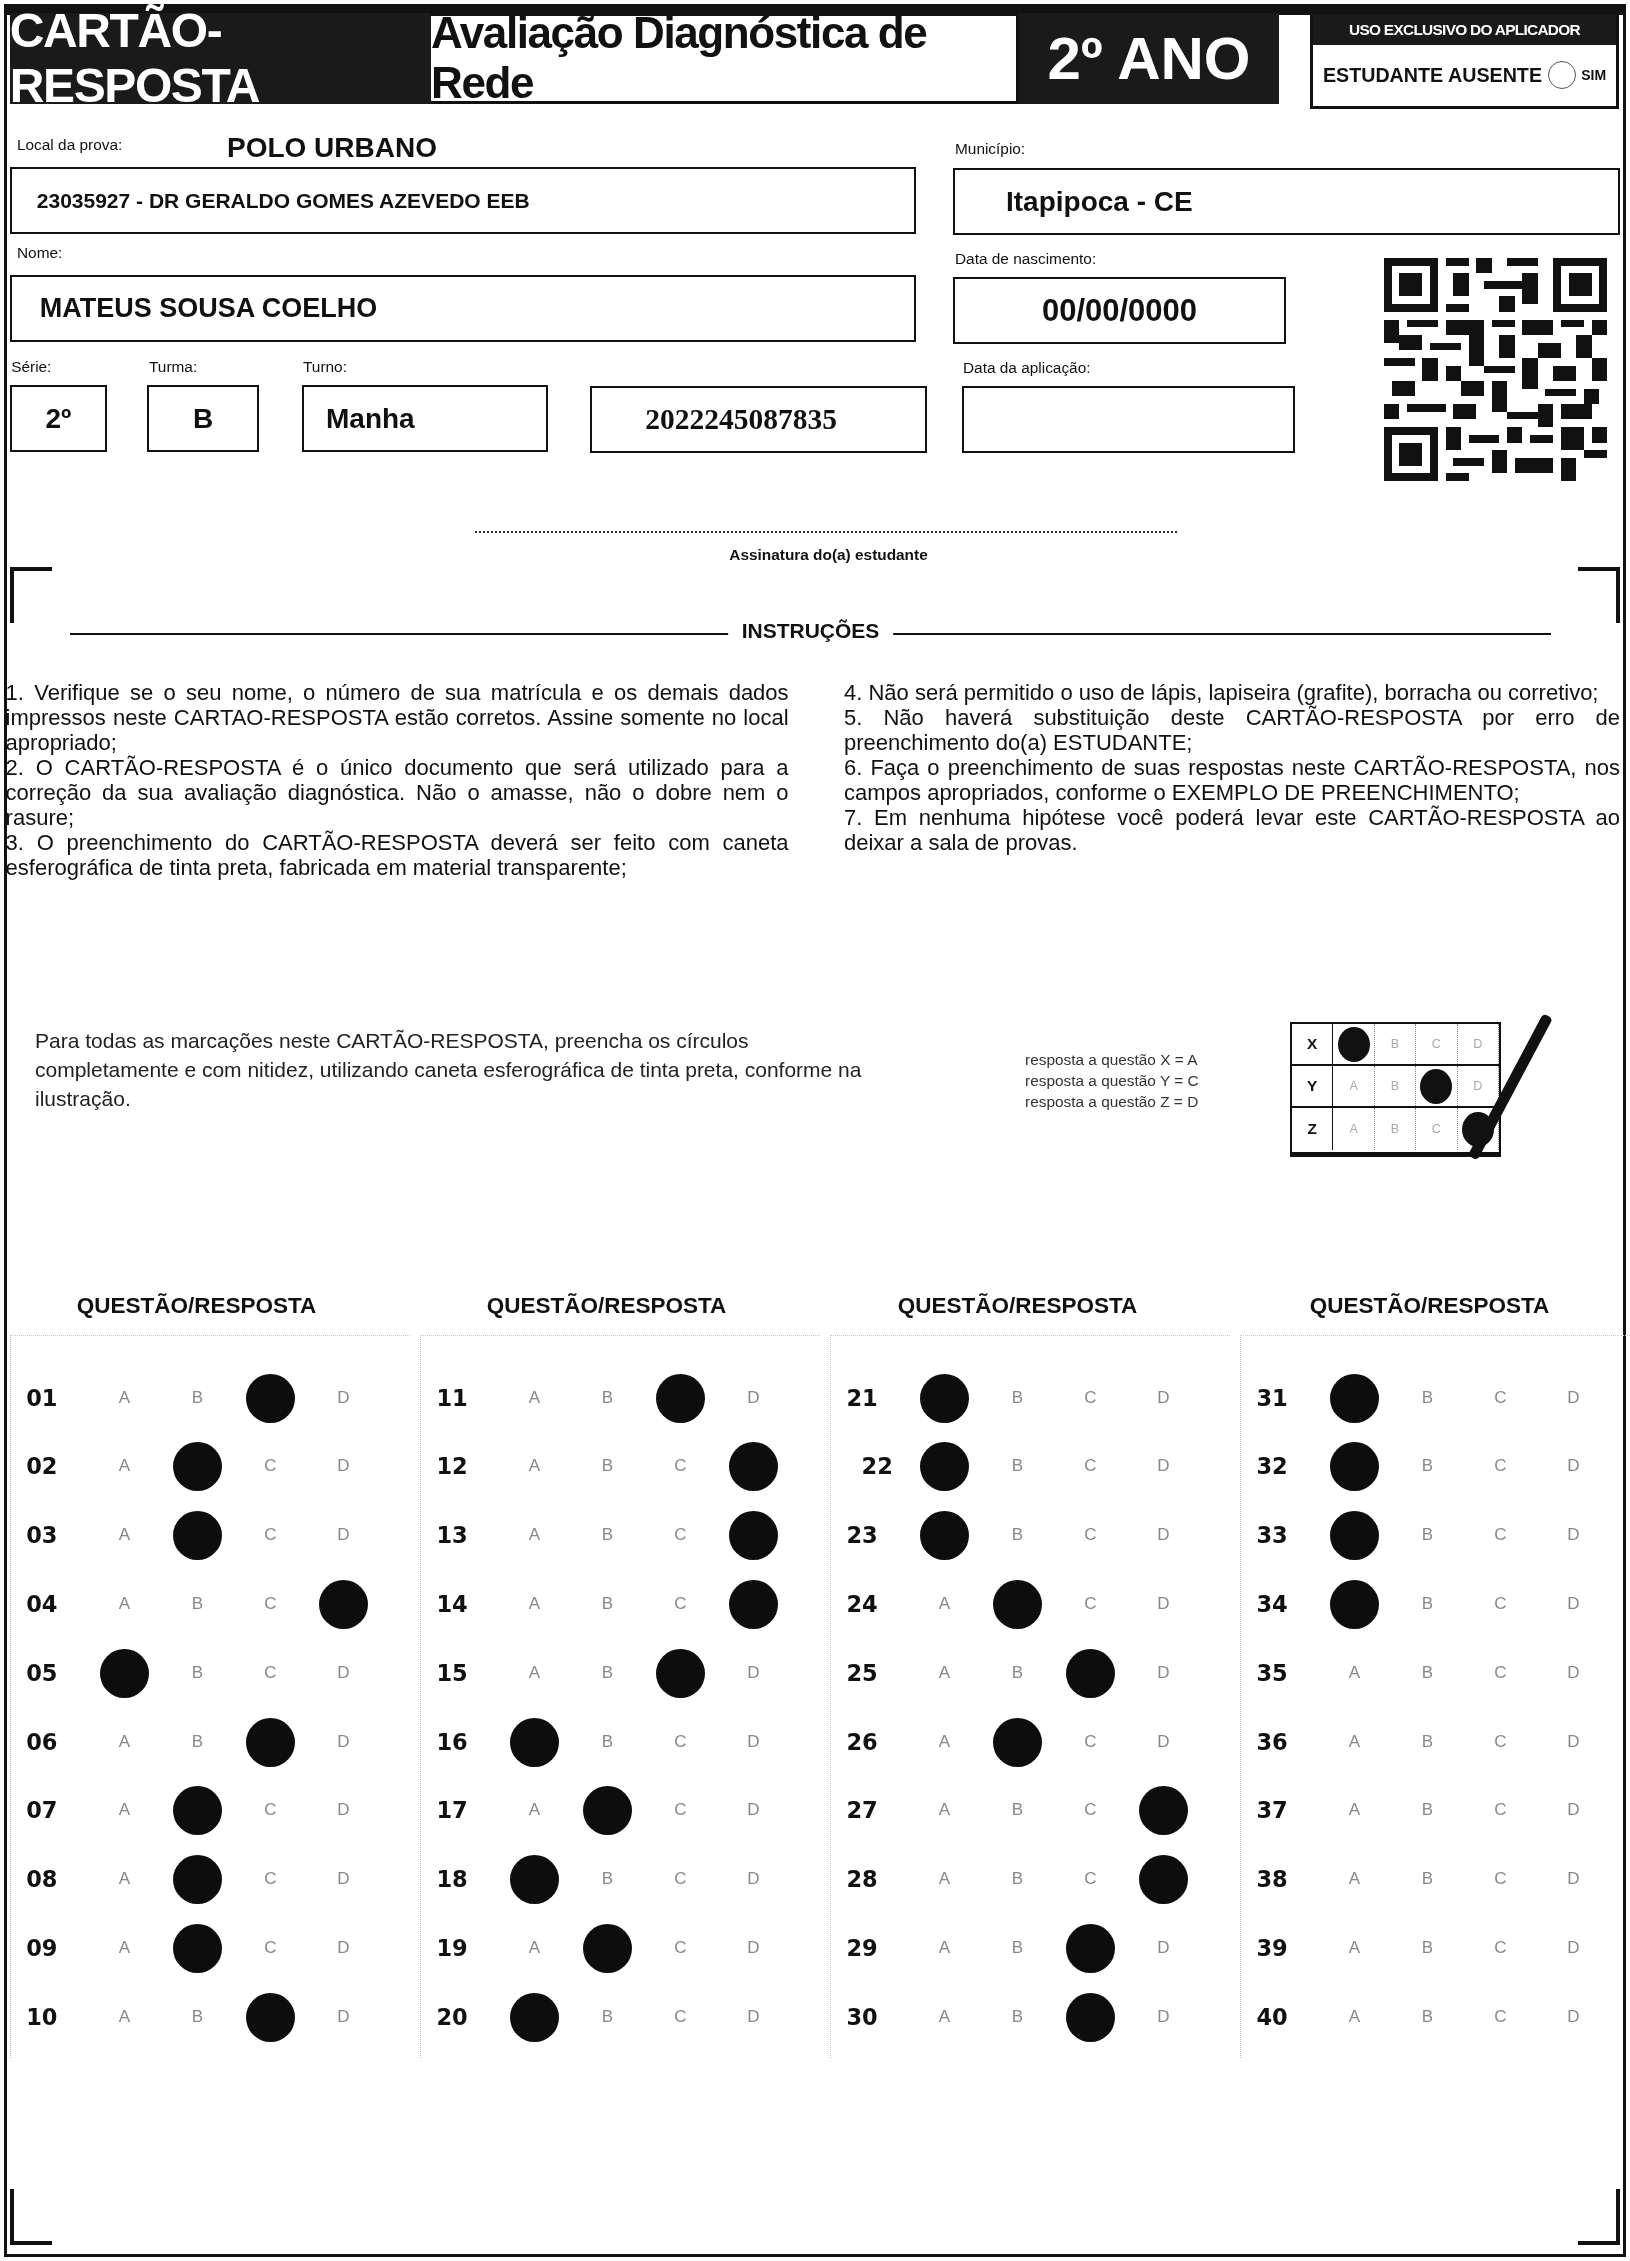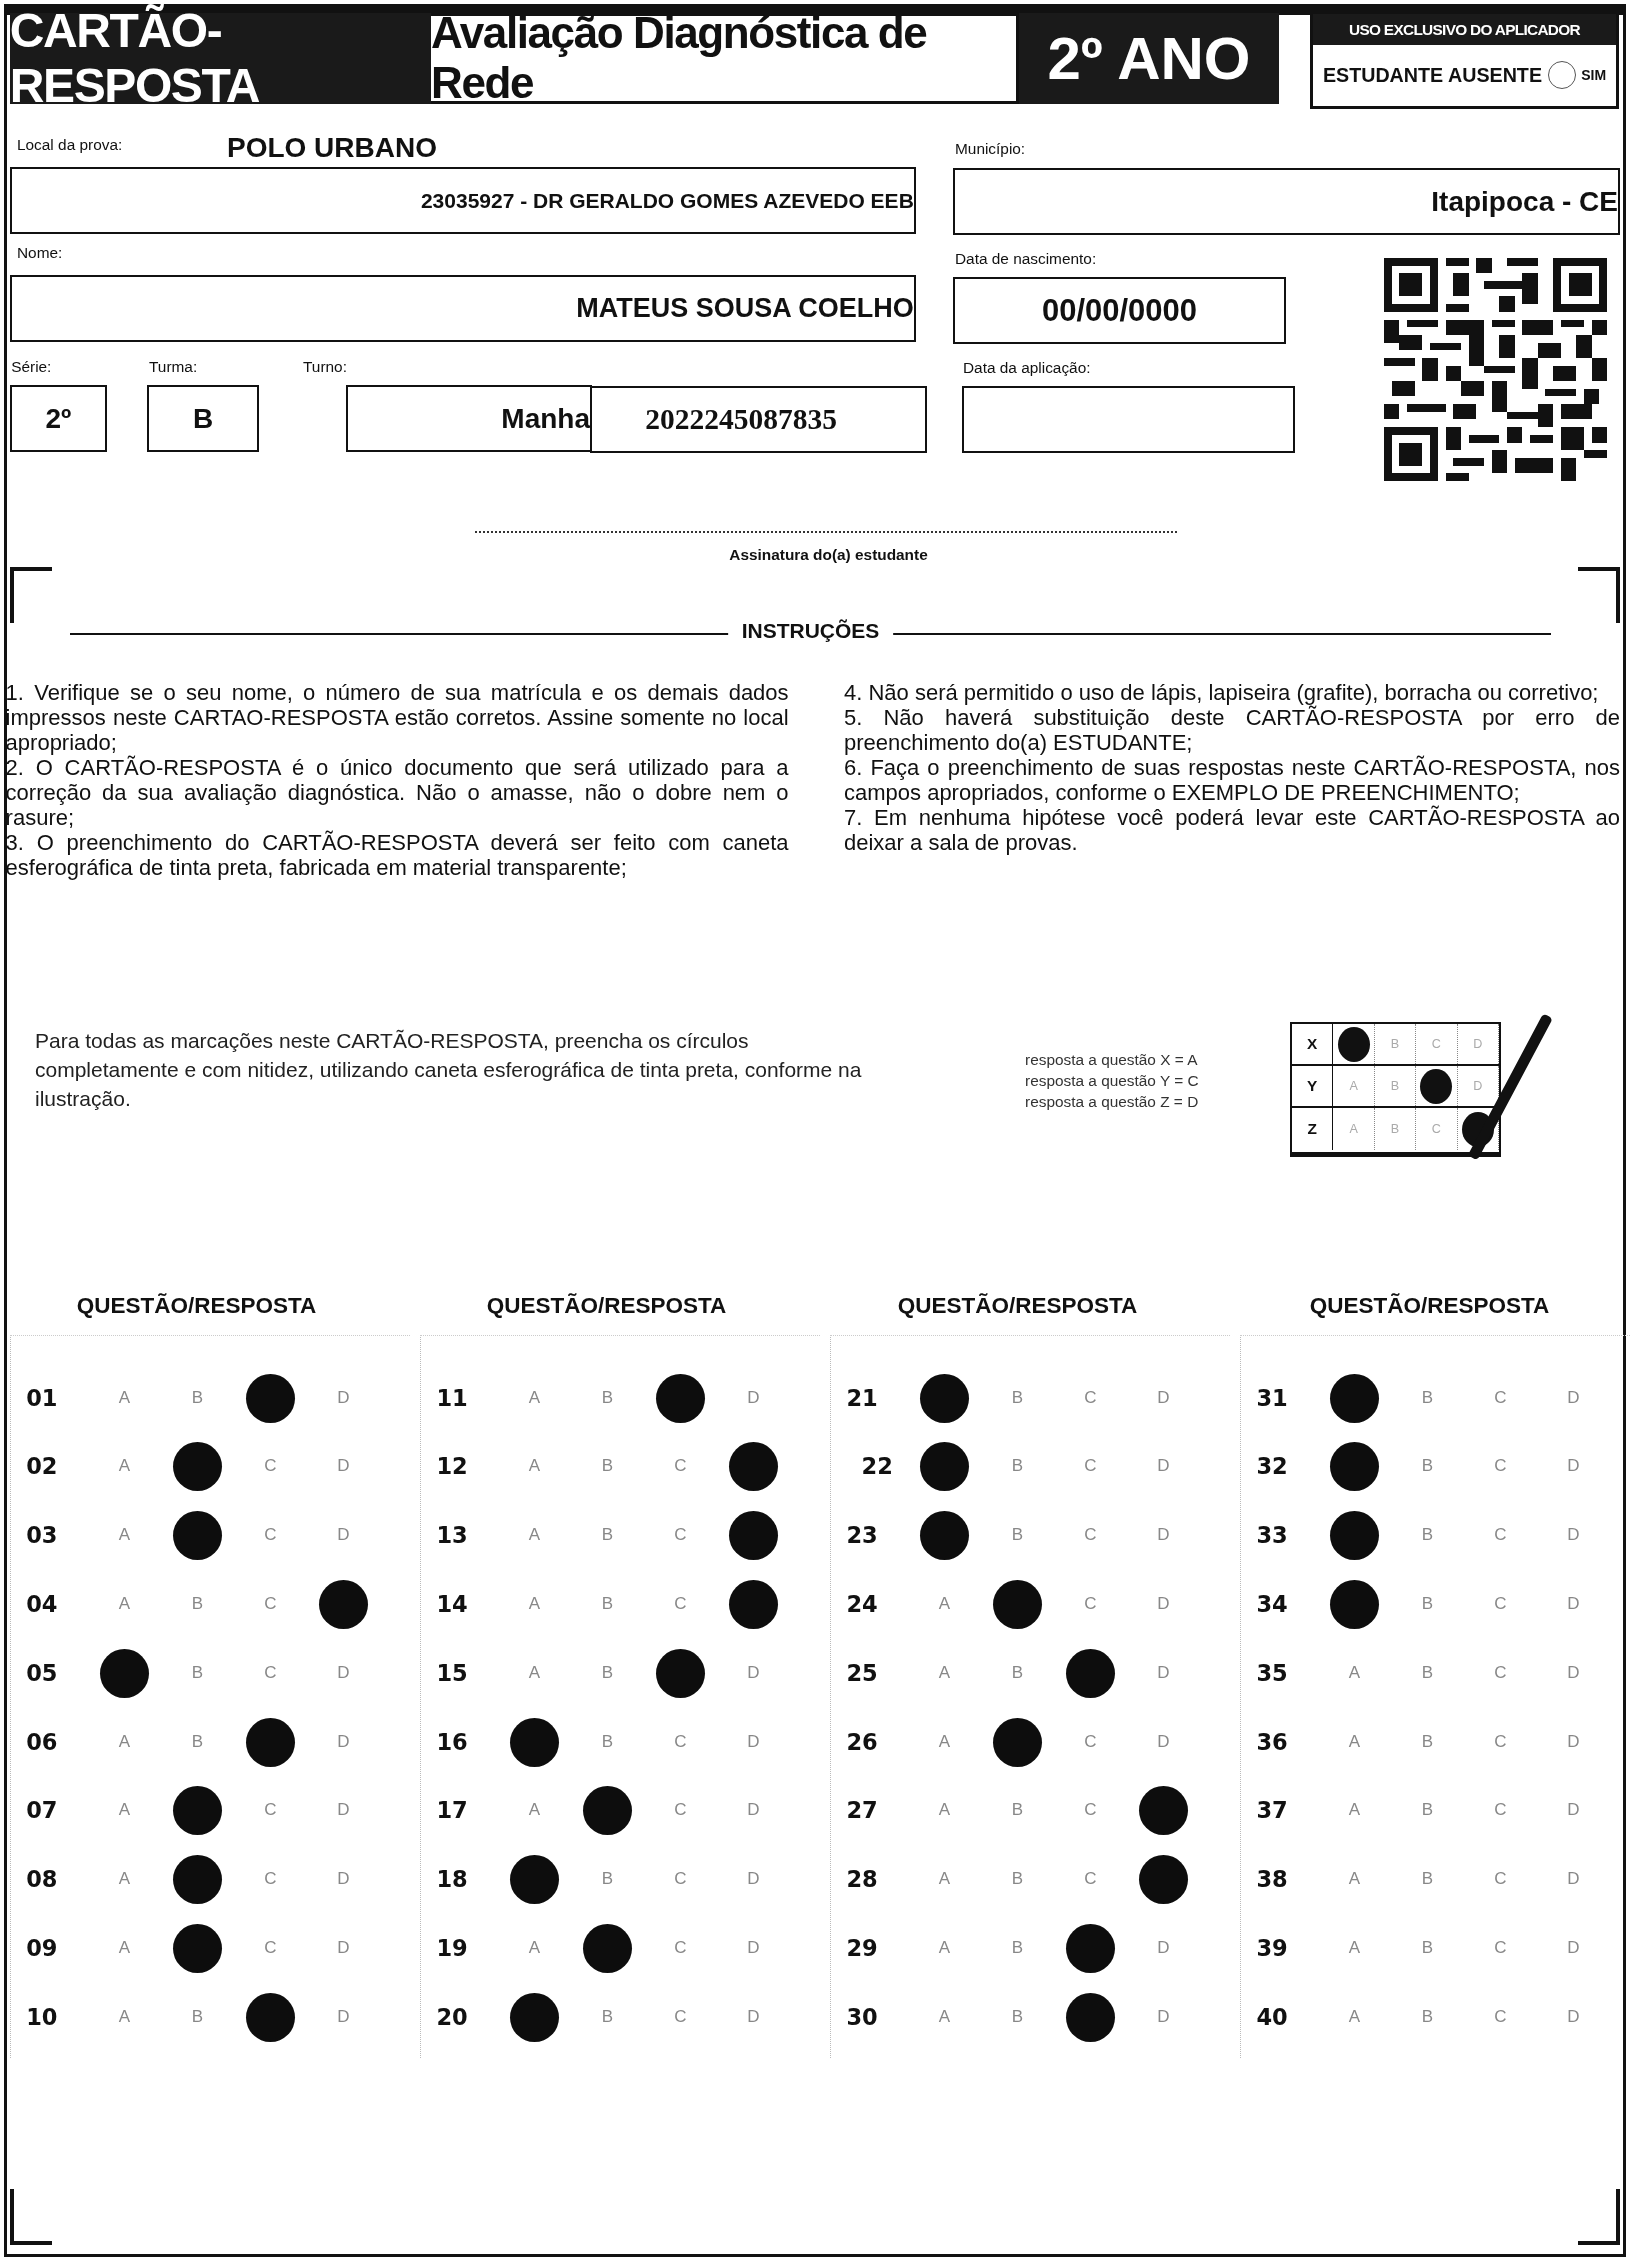--- a/index.html
+++ b/index.html
@@ -25,21 +25,21 @@
   .applicator .cap { background: #1a1a1a; color: #fff; font-size: 15.4px; font-weight: bold;
                      text-align: center; height: 31px; line-height: 31px; letter-spacing: -0.7px; }
   .applicator .row { display: flex; align-items: center; justify-content: center; height: 60px; gap: 5.6px;
                      font-size: 19.7px; font-weight: bold; }
   .applicator .bubble { width: 28px; height: 28px; border: 1.4px solid #555; border-radius: 50%; display: inline-block; }
   .applicator .sim { font-size: 14px; font-weight: bold; }
 
   
   .lbl { position: absolute; font-size: 15.4px; color: #111; font-family: "Liberation Sans", sans-serif; }
   .box { position: absolute; border: 2.8px solid #111; background: #fff; display: flex; align-items: center;
-         font-weight: bold; font-size: 24px; justify-content: flex-end; }
+         font-weight: bold; font-size: 24px; }
   .polo { position: absolute; left: 227px; top: 132px; font-size: 28px; font-weight: bold; }
 
   .sig-line { position: absolute; left: 475px; top: 531px; width: 702px; border-top: 2.1px dotted #333; }
   .sig-lbl { position: absolute; left: 632px; top: 546px; width: 393px; text-align: center; font-size: 15.4px; font-weight: bold; }
 
   
   .corner { position: absolute; width: 42px; height: 56px; border: 0 solid #111; }
 
   
   .instr-head { position: absolute; left: 70px; top: 619px; width: 1481px; height: 28px; }
@@ -108,21 +108,21 @@
 
 <div class="lbl" style="left:11.2px; top:358px;">Série:</div>
 <div class="box" style="left:9.8px; top:385px; width:97px; height:67px; justify-content:center; font-size:28px;">
   <span>2º</span>
 </div>
 <div class="lbl" style="left:149px; top:358px;">Turma:</div>
 <div class="box" style="left:147px; top:385px; width:112px; height:67px; justify-content:center; font-size:28px;">
   <span>B</span>
 </div>
 <div class="lbl" style="left:303px; top:358px;">Turno:</div>
-<div class="box" style="left:302px; top:385px; width:246px; height:67px; padding-left:60px; font-size:28px;margin-left:44px;">
+<div class="box" style="left:302px; top:385px; width:246px; height:67px; padding-left:22px; font-size:28px;">
   <span>Manha</span>
 </div>
 <div class="lbl" style="left:591px; top:370px;margin-top:16px;">Matrícula:</div>
 <div class="box" style="left:590px; top:386px; width:337px; height:67px; justify-content:center; padding-right:35px; font-size:29.5px;font-family:Liberation Serif, serif;">
   <span>2022245087835</span>
 </div>
 <div class="lbl" style="left:963px; top:359px;">Data da aplicação:</div>
 <div class="box" style="left:962px; top:386px; width:333px; height:67px;">
   <span></span>
 </div>

